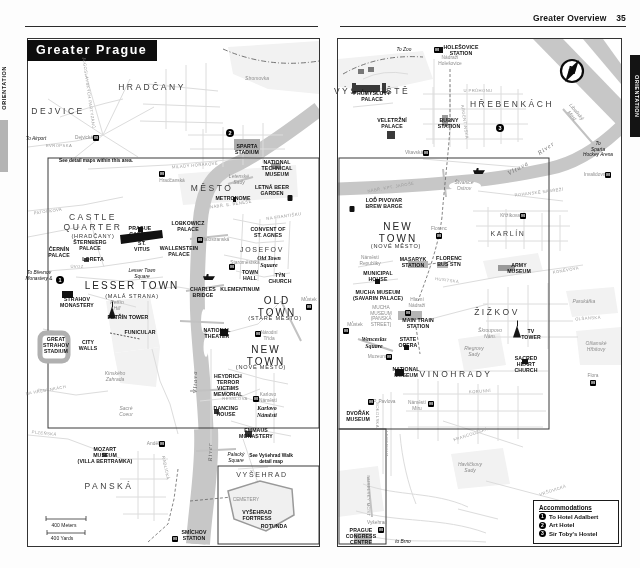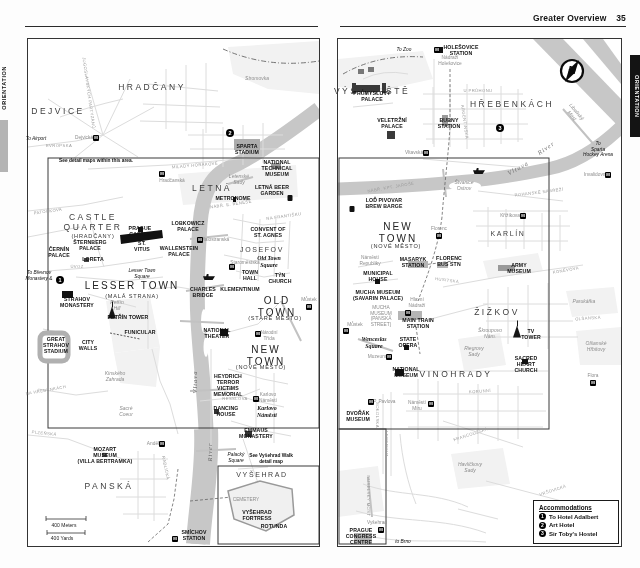--- a/index.html
+++ b/index.html
@@ -119,20 +119,21 @@
       <rect x="217" y="392" width="7" height="6" fill="#333"></rect>
       <rect x="186" y="370" width="5" height="5" fill="#333"></rect>
       <rect x="74" y="414" width="5" height="4" fill="#555"></rect>
       <rect x="243" y="124" width="10" height="6" fill="#9a9a9a"></rect>
       <rect x="205" y="158" width="3" height="5" fill="#111"></rect>
       <polygon points="200,452 232,442 264,450 266,476 238,492 206,480" fill="#f0f0f0" stroke="#999" stroke-width="1.5"></polygon>
 
       <path d="M18,477 l0,5 M58,477 l0,5 M18,480 l40,0 M19,491 l0,5 M57,491 l0,5 M19,494 l38,0" stroke="#333" stroke-width="0.8" fill="none"></path>
     </svg>
   </div>
+  <div class="banner">Greater Prague</div>
 
   <div class="map map-right">
     <svg width="283" height="507" viewBox="0 0 283 507">
 
       <g fill="#f2f2f2" stroke="none">
         <polygon points="0,20 85,12 95,40 40,52 0,48"></polygon>
         <polygon points="120,300 162,294 168,326 126,332"></polygon>
         <polygon points="228,252 276,248 280,274 234,278"></polygon>
         <polygon points="238,292 283,288 283,326 242,326"></polygon>
         <polygon points="113,415 165,409 172,445 120,450"></polygon>
@@ -171,21 +172,21 @@
       <rect x="16" y="494" width="18" height="11" fill="#b5b5b5"></rect>
       <rect x="20" y="30" width="6" height="5" fill="#777"></rect>
       <rect x="30" y="28" width="6" height="5" fill="#777"></rect>
     </svg>
   </div>
 
   <div class="labels">
 
   <div class="lbl dist" style="left: 152px; top: 88px; transform: translate(-50%, -50%) rotate(0deg);">HRADČANY</div>
       <div class="lbl dist" style="left: 58px; top: 112px; transform: translate(-50%, -50%) rotate(0deg);">DEJVICE</div>
-      <div class="lbl dist" style="left: 212px; top: 189px; transform: translate(-50%, -50%) rotate(0deg);">LETNÁ</div>
+      <div class="lbl dist" style="left: 212px; top: 189px; transform: translate(-50%, -50%) rotate(0deg);">MĚSTO</div>
       <div class="lbl gray-it" style="left: 257px; top: 79px; transform: translate(-50%, -50%) rotate(0deg);">Stromovka</div>
       <div class="lbl dist" style="left: 93px; top: 223px; transform: translate(-50%, -50%) rotate(0deg);">CASTLE
 QUARTER</div>
       <div class="lbl sub" style="left: 93px; top: 236px; transform: translate(-50%, -50%) rotate(0deg);">(HRADČANY)</div>
       <div class="lbl dist-lg" style="left: 132px; top: 286px; transform: translate(-50%, -50%) rotate(0deg);">LESSER TOWN</div>
       <div class="lbl sub" style="left: 132px; top: 296px; transform: translate(-50%, -50%) rotate(0deg);">(MALÁ STRANA)</div>
       <div class="lbl dist-sm" style="left: 262px; top: 250px; transform: translate(-50%, -50%) rotate(0deg);">JOSEFOV</div>
       <div class="lbl dist-lg" style="left: 277px; top: 306px; transform: translate(-50%, -50%) rotate(0deg);">OLD
 TOWN</div>
       <div class="lbl sub" style="left: 275px; top: 318px; transform: translate(-50%, -50%) rotate(0deg);">(STARÉ MĚSTO)</div>

